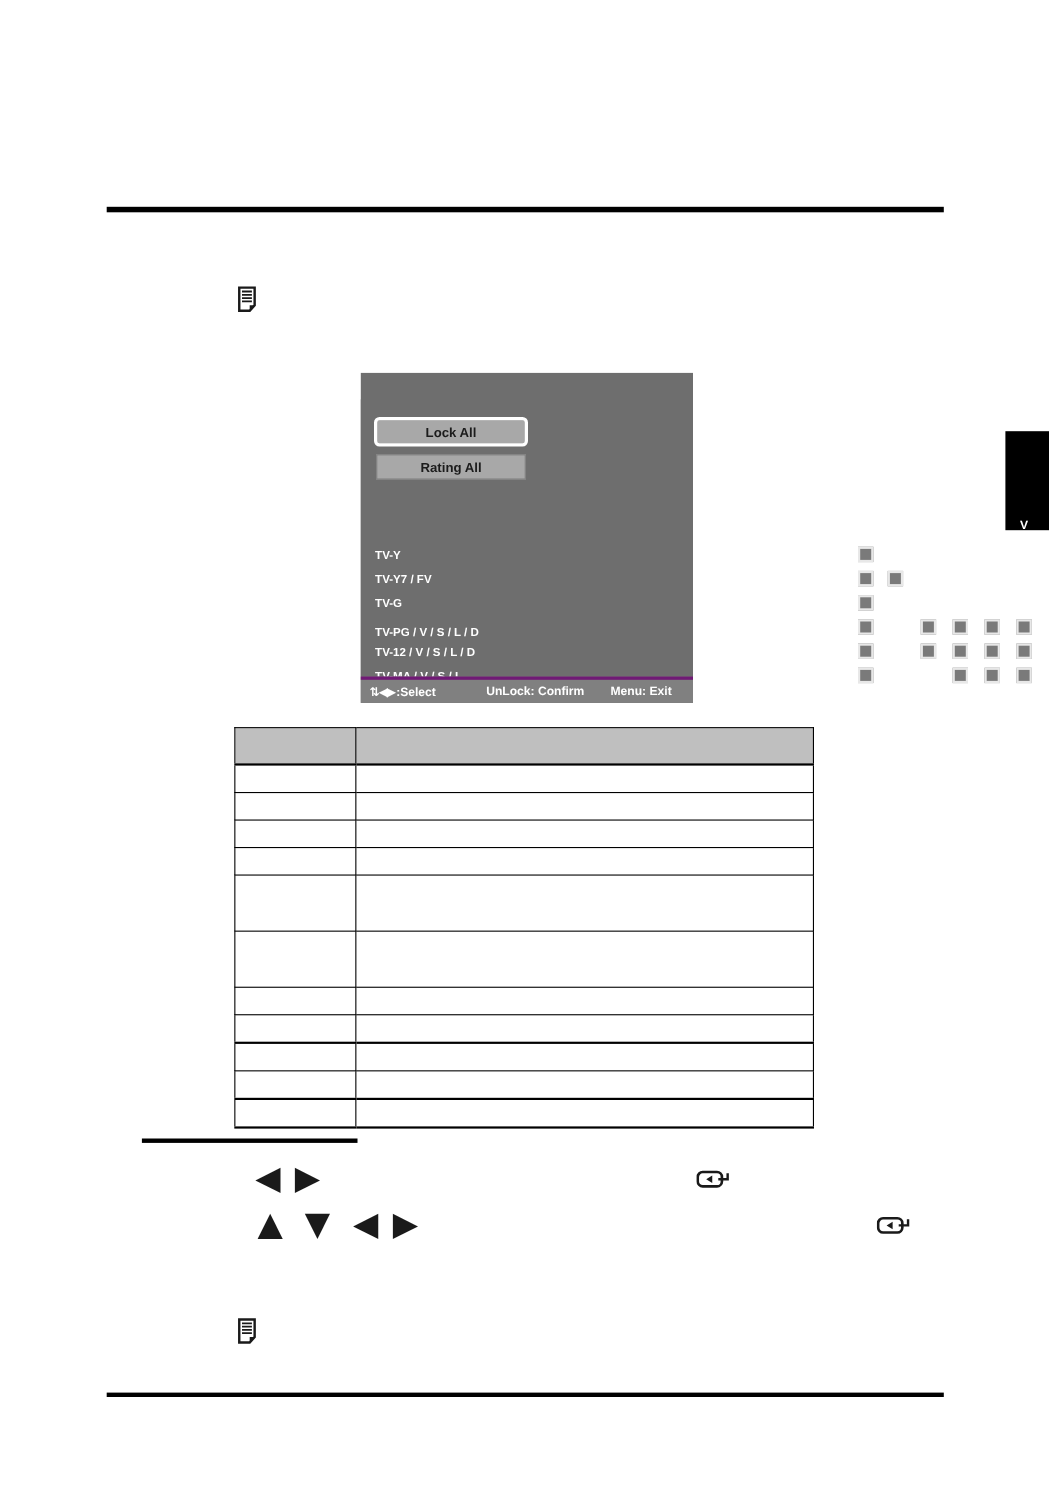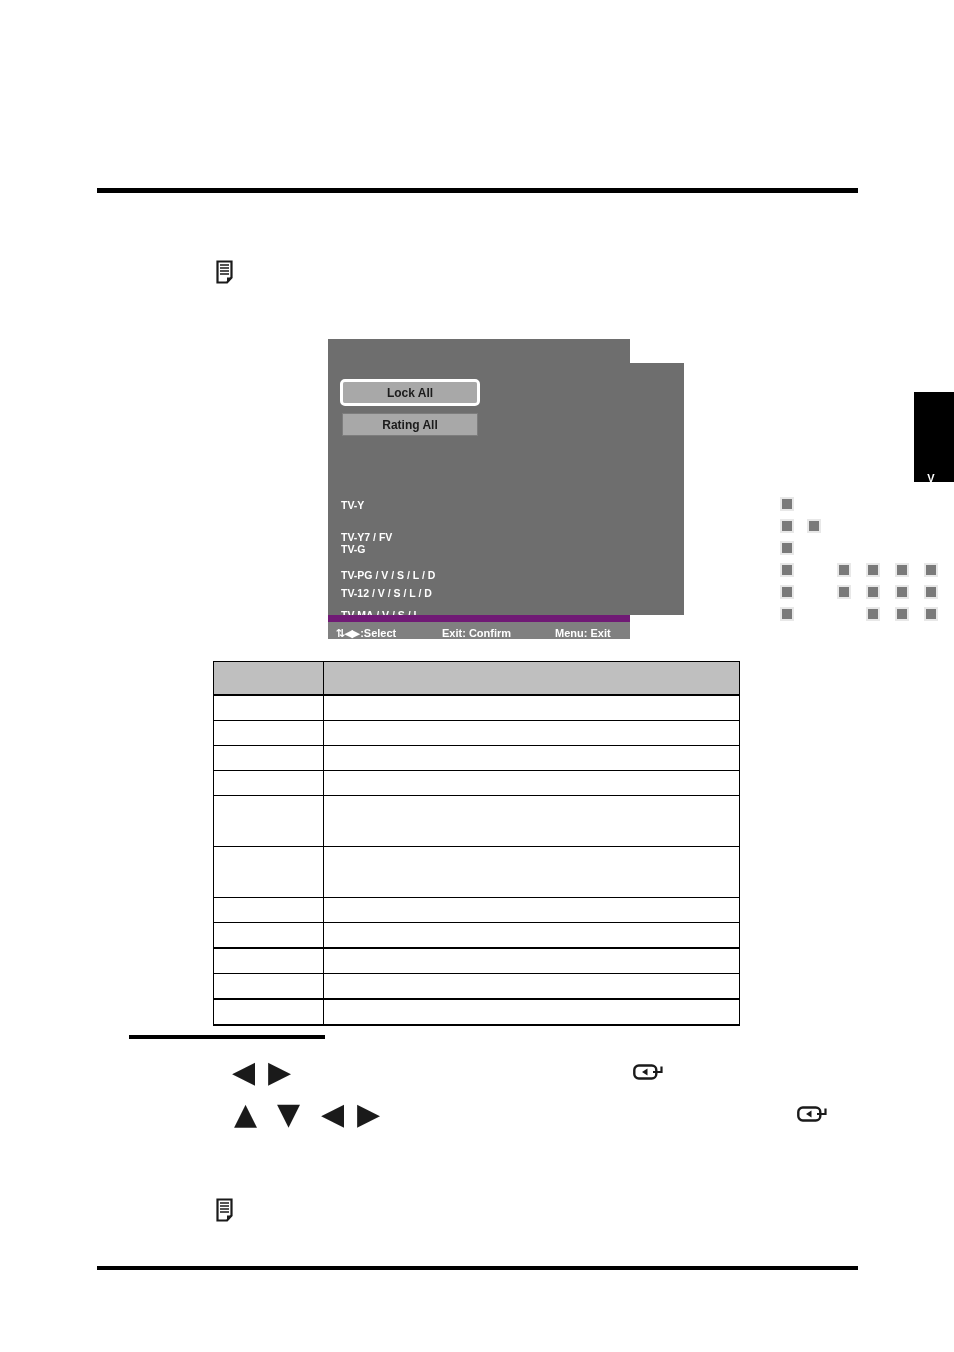--- a/index.html
+++ b/index.html
@@ -99,32 +99,32 @@
     font-weight: bold;
     line-height: 24px;
     padding-left: 11px;
     box-sizing: border-box;
     letter-spacing: 0.1px;
   }
   .osd-body {
     position: absolute;
     left: 0;
     top: 24px;
-    width: 356px;
+    width: 302px;
     height: 252px;
     background: #6e6e6e;
   }
   .osd-footer {
     position: absolute;
     left: 0;
     top: 276px;
     width: 302px;
     height: 24px;
     background: #808080;
-    border-top: 7px solid #701a75;
+    border-top: 3px solid #701a75;
     box-sizing: border-box;
   }
   .osd-footer .seg {
     position: absolute;
     color: #ffffff;
     font-size: 11px;
     font-weight: bold;
     line-height: 23px;
     white-space: nowrap;
   }
@@ -279,21 +279,21 @@
     <div class="osd-btn btn-unlock">Rating All</div>
 
     <div class="grid" id="rating-grid">
         <div class="col-head" style="left: 475px;">FV</div>
         <div class="col-head" style="left: 505px;">D</div>
         <div class="col-head" style="left: 534px;">L</div>
         <div class="col-head" style="left: 563px;">S</div>
         <div class="col-head" style="left: 592px;">V</div>
         <div class="row-label" style="top: 136px; text-align: center;">TV-Y</div>
         <div class="chk" style="left: 452px; top: 134px;"></div>
-        <div class="row-label" style="top: 168px;">TV-Y7 / FV</div>
+        <div class="row-label" style="top: 158px;">TV-Y7 / FV</div>
         <div class="chk" style="left: 452px; top: 156px;"></div>
         <div class="chk" style="left: 479px; top: 156px;"></div>
         <div class="row-label" style="top: 180px;">TV-G</div>
         <div class="chk" style="left: 452px; top: 178px;"></div>
         <div class="row-label" style="top: 206px;">TV-PG / V / S / L / D</div>
         <div class="chk" style="left: 452px; top: 200px;"></div>
         <div class="chk" style="left: 509px; top: 200px;"></div>
         <div class="chk" style="left: 538px; top: 200px;"></div>
         <div class="chk" style="left: 567px; top: 200px;"></div>
         <div class="chk" style="left: 596px; top: 200px;"></div>
@@ -307,21 +307,21 @@
         <div class="chk" style="left: 452px; top: 244px;"></div>
         <div class="chk" style="left: 538px; top: 244px;"></div>
         <div class="chk" style="left: 567px; top: 244px;"></div>
         <div class="chk" style="left: 596px; top: 244px;"></div>
       </div>
 
   </div>
 
   <div class="osd-footer">
     <span class="seg f-select"><span class="foot-glyph">⇅◀▶</span><span>:Select</span></span>
-    <span class="seg f-enter">Exit: Confirm</span>
+    <span class="seg f-enter">UnLock: Confirm</span>
     <span class="seg f-exit">Menu: Exit</span>
   </div>
 
 </div>
 
 <table class="data-table">
   <colgroup>
       <col class="c1">
       <col class="c2">
     </colgroup>

